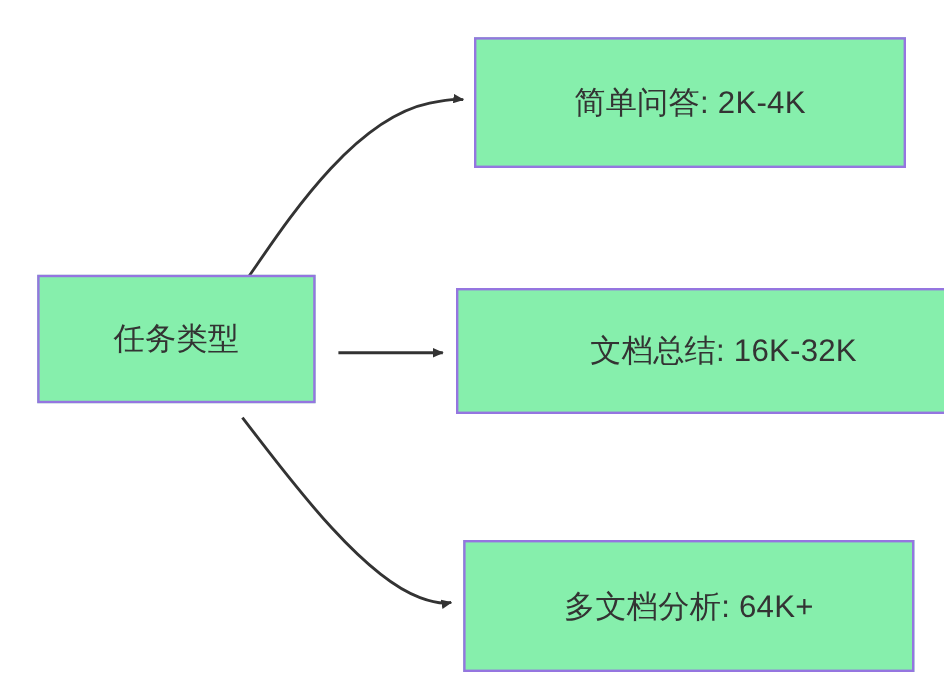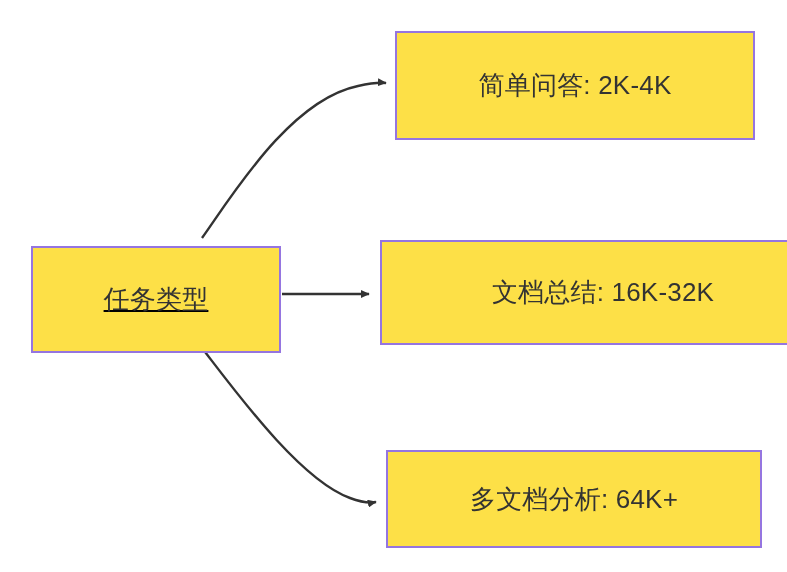--- a/index.html
+++ b/index.html
@@ -21,58 +21,57 @@
     position: absolute;
     left: 0;
     top: 0;
     width: 787px;
     height: 572px;
     pointer-events: none;
   }
   .flow-node {
     position: absolute;
     box-sizing: border-box;
-    background: #fde047;
+    background: #86efac;
     border: 2px solid #9575e0;
     display: flex;
     align-items: center;
     justify-content: center;
     text-align: center;
   }
   .flow-node .node-label {
     color: #333333;
     font-size: 26px;
     line-height: 1.25;
     letter-spacing: 0.2px;
     white-space: nowrap;
   }
   #node-source {
     left: 31px;
-    top: 246px;
-    width: 250px;
+    top: 229px;
+    width: 232px;
     height: 107px;
-    text-decoration: underline;
   }
   #node-simple-qa {
     left: 395px;
     top: 31px;
     width: 360px;
     height: 109px;
   }
   #node-doc-summary {
     left: 380px;
     top: 240px;
     width: 446px;
     height: 105px;
   }
   #node-multi-doc {
     left: 386px;
     top: 450px;
     width: 376px;
-    height: 98px;
+    height: 110px;
   }
 </style>
 </head>
 <body>
 
 <div id="diagram-canvas">
 
   <svg id="edge-layer" viewBox="0 0 787 572" width="787" height="572">
     <defs>
       <marker id="arrowhead" markerWidth="9" markerHeight="8" refX="8.2" refY="4" orient="auto" markerUnits="userSpaceOnUse">

